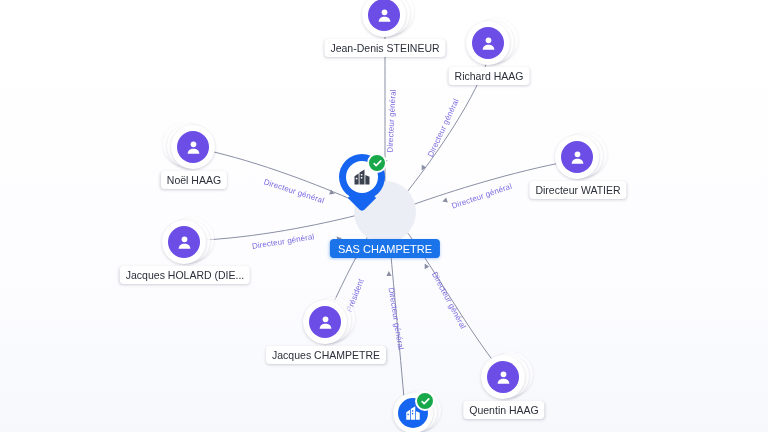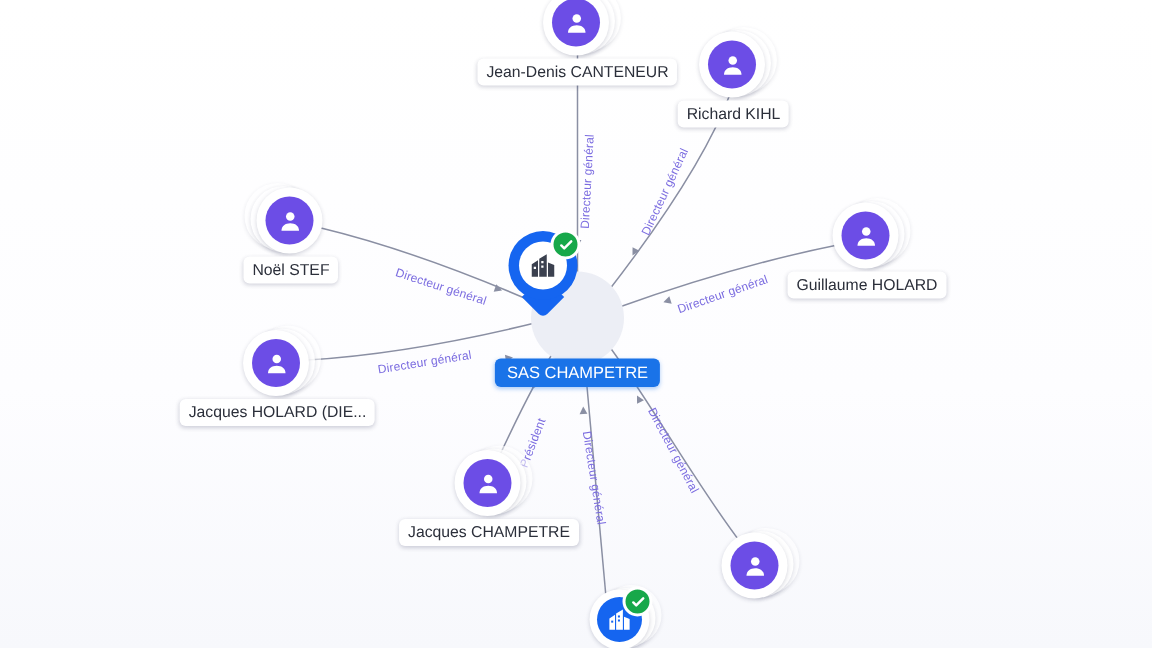--- a/index.html
+++ b/index.html
@@ -151,62 +151,63 @@
           <div class="card c3"></div>
           <div class="card c2"></div>
           <div class="card c1"></div>
           <div class="avatar">
             <svg viewBox="0 0 24 24" fill="#ffffff">
               <circle cx="12" cy="8" r="3.6"></circle>
               <path d="M4.6 20c0-4.1 3.3-6.4 7.4-6.4s7.4 2.3 7.4 6.4z"></path>
             </svg>
           </div>
         </div>
-        <div class="nlabel">Jean-Denis CANTENEUR</div>
+        <div class="nlabel">Jean-Denis STEINEUR</div>
       </div>
       <div class="node" style="left: 489px; top: 44px;">
         <div class="stack ">
           <div class="card c3"></div>
           <div class="card c2"></div>
           <div class="card c1"></div>
           <div class="avatar">
             <svg viewBox="0 0 24 24" fill="#ffffff">
               <circle cx="12" cy="8" r="3.6"></circle>
               <path d="M4.6 20c0-4.1 3.3-6.4 7.4-6.4s7.4 2.3 7.4 6.4z"></path>
             </svg>
           </div>
         </div>
-        <div class="nlabel">Richard KIHL</div>
+        <div class="nlabel">Richard HAAG</div>
       </div>
       <div class="node" style="left: 578px; top: 158px;">
         <div class="stack ">
           <div class="card c3"></div>
           <div class="card c2"></div>
           <div class="card c1"></div>
           <div class="avatar">
             <svg viewBox="0 0 24 24" fill="#ffffff">
               <circle cx="12" cy="8" r="3.6"></circle>
               <path d="M4.6 20c0-4.1 3.3-6.4 7.4-6.4s7.4 2.3 7.4 6.4z"></path>
             </svg>
           </div>
         </div>
-        <div class="nlabel">Guillaume HOLARD</div>
+        <div class="nlabel">Directeur WATIER</div>
       </div>
       <div class="node" style="left: 504px; top: 378px;">
         <div class="stack ">
           <div class="card c3"></div>
           <div class="card c2"></div>
           <div class="card c1"></div>
           <div class="avatar">
             <svg viewBox="0 0 24 24" fill="#ffffff">
               <circle cx="12" cy="8" r="3.6"></circle>
               <path d="M4.6 20c0-4.1 3.3-6.4 7.4-6.4s7.4 2.3 7.4 6.4z"></path>
             </svg>
           </div>
         </div>
+        <div class="nlabel">Quentin HAAG</div>
       </div>
       <div class="node" style="left: 326px; top: 323px;">
         <div class="stack ">
           <div class="card c3"></div>
           <div class="card c2"></div>
           <div class="card c1"></div>
           <div class="avatar">
             <svg viewBox="0 0 24 24" fill="#ffffff">
               <circle cx="12" cy="8" r="3.6"></circle>
               <path d="M4.6 20c0-4.1 3.3-6.4 7.4-6.4s7.4 2.3 7.4 6.4z"></path>
@@ -234,21 +235,21 @@
           <div class="card c3"></div>
           <div class="card c2"></div>
           <div class="card c1"></div>
           <div class="avatar">
             <svg viewBox="0 0 24 24" fill="#ffffff">
               <circle cx="12" cy="8" r="3.6"></circle>
               <path d="M4.6 20c0-4.1 3.3-6.4 7.4-6.4s7.4 2.3 7.4 6.4z"></path>
             </svg>
           </div>
         </div>
-        <div class="nlabel">Noël STEF</div>
+        <div class="nlabel">Noël HAAG</div>
       </div>
     </div>
 
   <div class="company" style="left:385px;top:212px;">
     <div class="halo"></div>
     <div class="pin" style="position:relative;left:-23px;top:-29px;">
       <div class="tip"></div>
       <div class="body"></div>
       <div class="inner">
         <svg viewBox="0 0 24 24" fill="#3b414f">

